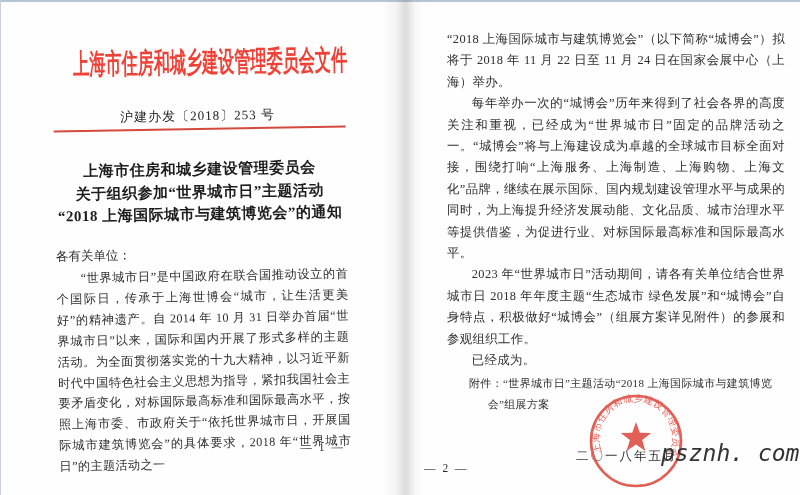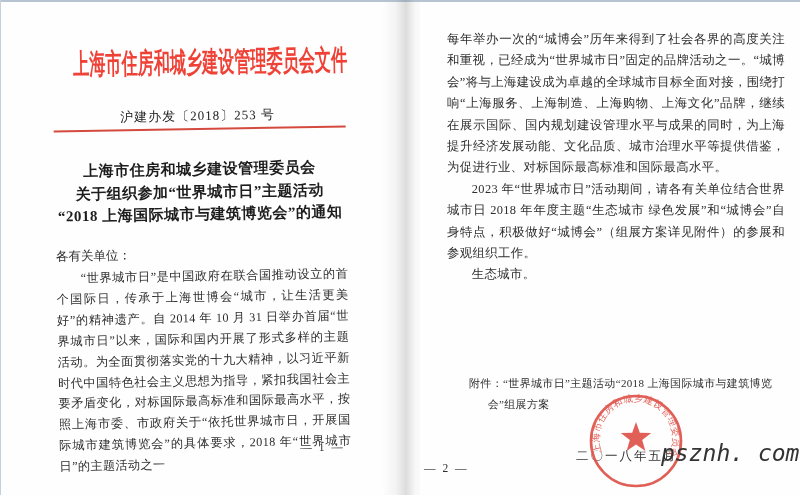--- a/index.html
+++ b/index.html
@@ -82,23 +82,24 @@
         <p class="para">“世界城市日”是中国政府在联合国推动设立的首个国际日，传承于上海世博会“城市，让生活更美好”的精神遗产。自 2014 年 10 月 31 日举办首届“世界城市日”以来，国际和国内开展了形式多样的主题活动。为全面贯彻落实党的十九大精神，以习近平新时代中国特色社会主义思想为指导，紧扣我国社会主要矛盾变化，对标国际最高标准和国际最高水平，按照上海市委、市政府关于“依托世界城市日，开展国际城市建筑博览会”的具体要求，2018 年“世界城市日”的主题活动之一</p>
       </div>
     <div class="page-number pn-1">— 1 —</div>
   </div>
 </div>
 
 <div class="spine-shadow"></div>
 
 <div class="page-right">
   <div class="body-col-2">
+  <p class="para">“2018 上海国际城市与建筑博览会”（以下简称“城博会”）拟将于 2018 年 11 月 22 日至 11 月 24 日在国家会展中心（上海）举办。</p>
       <p class="para">每年举办一次的“城博会”历年来得到了社会各界的高度关注和重视，已经成为“世界城市日”固定的品牌活动之一。“城博会”将与上海建设成为卓越的全球城市目标全面对接，围绕打响“上海服务、上海制造、上海购物、上海文化”品牌，继续在展示国际、国内规划建设管理水平与成果的同时，为上海提升经济发展动能、文化品质、城市治理水平等提供借鉴，为促进行业、对标国际最高标准和国际最高水平。</p>
       <p class="para">2023 年“世界城市日”活动期间，请各有关单位结合世界城市日 2018 年年度主题“生态城市 绿色发展”和“城博会”自身特点，积极做好“城博会”（组展方案详见附件）的参展和参观组织工作。</p>
-      <p class="para">生态城市。</p>
+      <p class="para">已经成为。</p>
     </div>
   <div class="body-col-2" style="top:356px;">
     <p class="attachment-note">附件：“世界城市日”主题活动“2018 上海国际城市与建筑博览会”组展方案</p>
   </div>
   <div class="issue-date">二〇一八年五月</div>
   <div class="page-number pn-2">— 2 —</div>
 </div>
 
 <svg class="official-seal" viewBox="0 0 100 100" width="100" height="100">
   <circle cx="50" cy="50" r="45" fill="none" stroke="#dd4a40" stroke-width="2.6"></circle>

